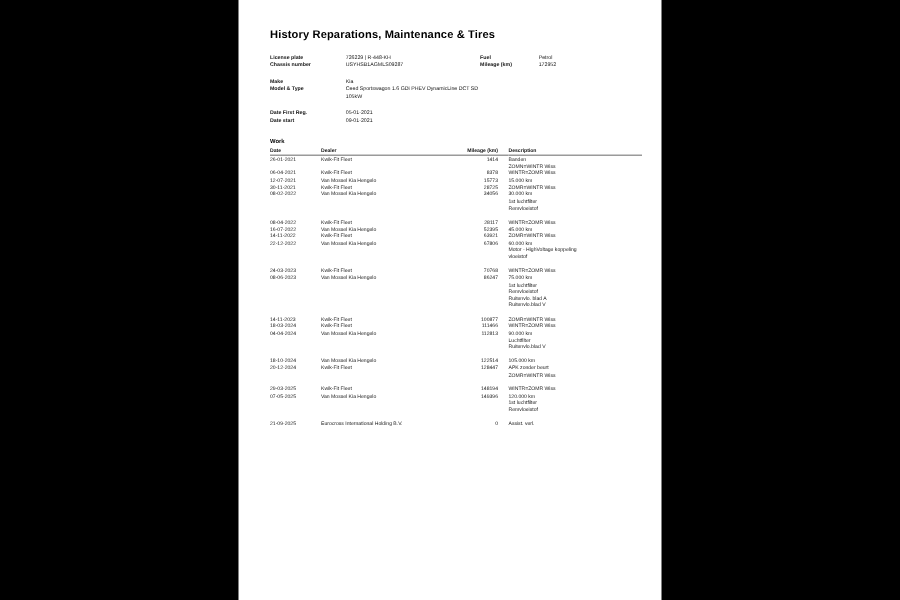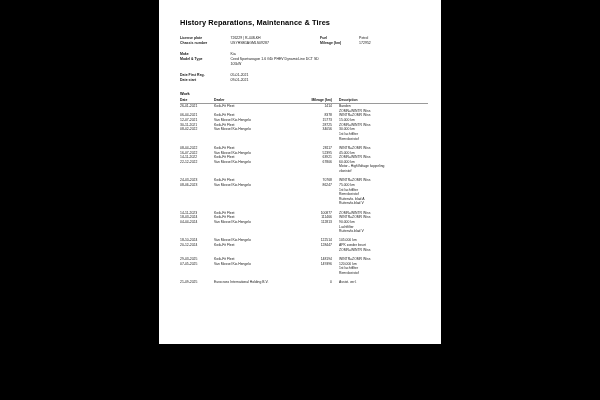--- a/index.html
+++ b/index.html
@@ -14,21 +14,21 @@
     position: relative;
     width: 600px;
     height: 400px;
     background: #000;
   }
   #sheet {
     position: absolute;
     left: 159px;
     top: 0px;
     width: 282px;
-    height: 344px;
+    height: 400px;
     background: #ffffff;
     font-family: "Liberation Sans", sans-serif;
     color: #1a1a1a;
     overflow: hidden;
   }
   .inner {
     position: absolute;
     left: 21px;
     top: 18px;
     width: 248px;

